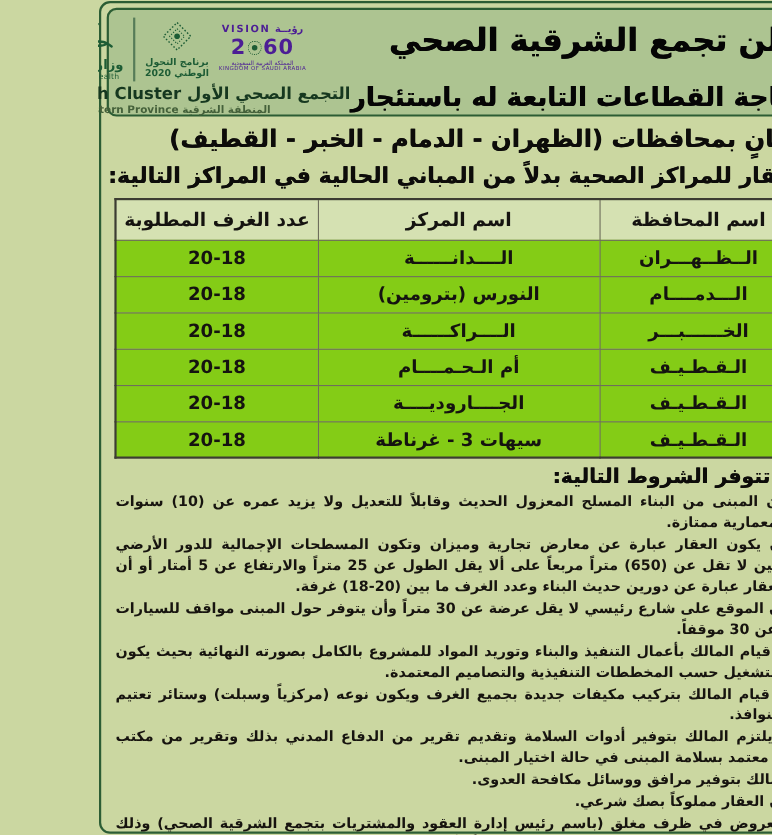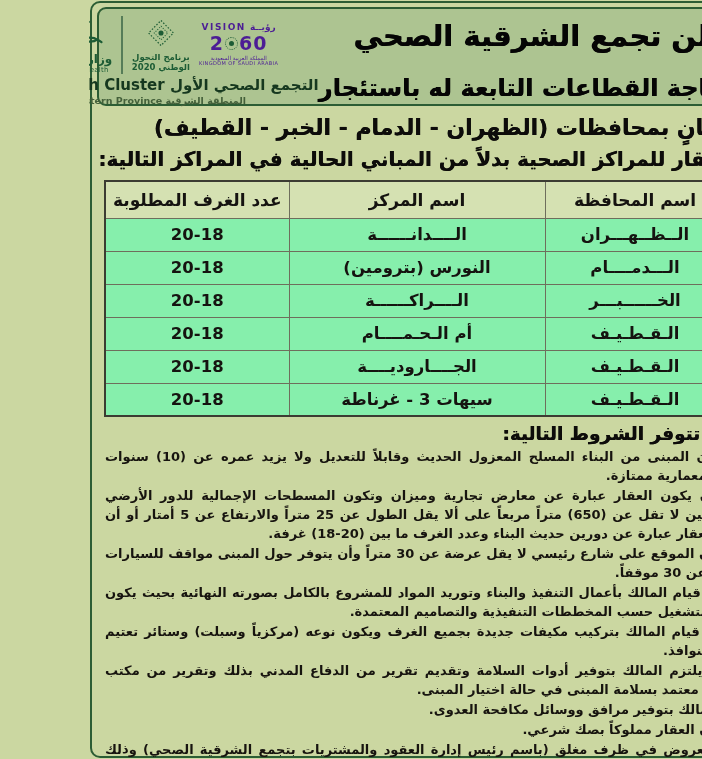--- a/index.html
+++ b/index.html
@@ -37,21 +37,21 @@
   .subtitle { text-align:center; margin-top:9px; }
   .sub-l1 { font-size:22px; font-weight:bold; color:#0d0c0a; text-shadow:0.4px 0 #0d0c0a; }
   .sub-l2 { font-size:20px; font-weight:bold; color:#0d0c0a; margin-top:7px; text-shadow:0.4px 0 #0d0c0a; }
 
   
   .tbl-wrap { padding:0 11px; margin-top:9px; }
   table { width:100%; border-collapse:collapse; table-layout:fixed; }
   th, td { border:1px solid #6e6e5c; text-align:center; vertical-align:middle; }
   table { border:2px solid #3c3c32; }
   th { background:#d5e1b2; height:37px; font-size:17px; font-weight:bold; }
-  td { background:#86efac; height:33px; font-size:16.5px; font-weight:bold; }
+  td { background:#84cc16; height:33px; font-size:16.5px; font-weight:bold; }
   .col-num { width:46px; }
   .col-gov { width:180px; }
   .col-center { width:256px; }
   .col-rooms { width:184px; }
   .ltr { direction:ltr; unicode-bidi:embed; }
 
   
   .conditions { padding:0 9px 0 8px; margin-top:6px; }
   .cond-heading { font-size:18.5px; font-weight:bold; color:#0d0c0a; text-shadow:0.4px 0 #0d0c0a; margin-bottom:3px; }
   .cond-item { position:relative; padding-right:23px; text-align:justify; font-size:13px; font-weight:bold; line-height:19px; color:#17140f; margin-bottom:1px; }

